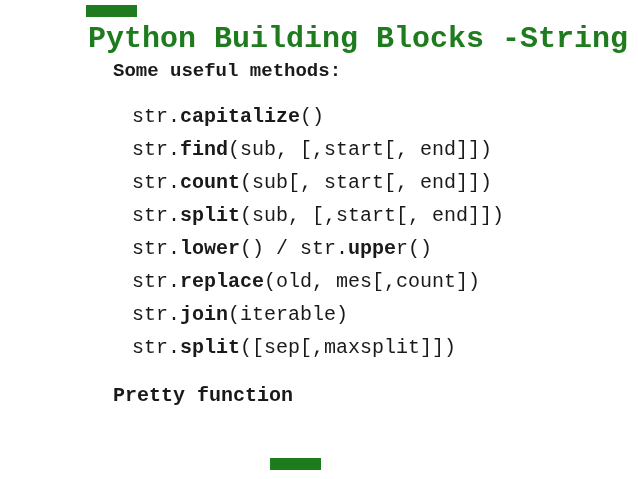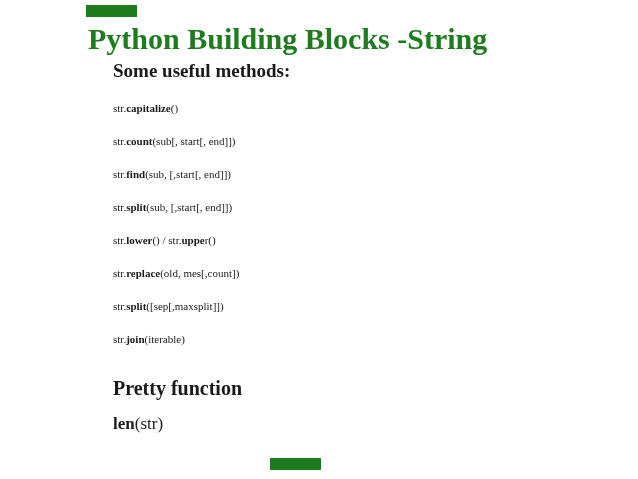--- a/index.html
+++ b/index.html
@@ -6,21 +6,21 @@
     margin: 0;
     padding: 0;
     background: #ffffff;
   }
   #slide {
     position: relative;
     width: 638px;
     height: 479px;
     background: #ffffff;
     overflow: hidden;
-    font-family: Liberation Serif, serif;
+    font-family: Liberation Mono, monospace;
     color: #1a1a1a;
   }
   .accent-bar {
     position: absolute;
     background: var(--accent, #1E7B1E);
   }
   #bar-top {
     left: 86px;
     top: 5px;
     width: 51px;
@@ -45,27 +45,28 @@
   }
   .content {
     position: absolute;
     left: 113px;
     top: 56px;
   }
   .subtitle {
     font-size: 19px;
     font-weight: bold;
     line-height: 30px;
-    margin-bottom: 6px;
+    margin-bottom: 14px;
     white-space: nowrap;
   }
   .method-line {
-    font-size: 11px;
+    font-size: 20px;
     line-height: 33px;
     white-space: nowrap;
+    margin-left: 19px;
   }
   .method-line .b {
     font-weight: bold;
   }
   .section-heading {
     font-size: 20px;
     font-weight: bold;
     line-height: 36px;
     margin-top: 14px;
     white-space: nowrap;
@@ -85,30 +86,27 @@
 <div id="slide">
   <div id="bar-top" class="accent-bar"></div>
 
   <div class="title">Python Building Blocks -String</div>
 
   <div class="content">
     <div class="subtitle">Some useful methods:</div>
 
     <div id="methods-list">
         <div class="method-line"><span>str.</span><span class="b">capitalize</span><span>()</span></div>
+        <div class="method-line"><span>str.</span><span class="b">find</span><span>(sub, [,start[, end]])</span></div>
         <div class="method-line"><span>str.</span><span class="b">count</span><span>(sub[, start[, end]])</span></div>
-        <div class="method-line"><span>str.</span><span class="b">find</span><span>(sub, [,start[, end]])</span></div>
         <div class="method-line"><span>str.</span><span class="b">split</span><span>(sub, [,start[, end]])</span></div>
         <div class="method-line"><span>str.</span><span class="b">lower</span><span>() / str.</span><span class="b">uppe</span><span>r()</span></div>
         <div class="method-line"><span>str.</span><span class="b">replace</span><span>(old, mes[,count])</span></div>
+        <div class="method-line"><span>str.</span><span class="b">join</span><span>(iterable)</span></div>
         <div class="method-line"><span>str.</span><span class="b">split</span><span>([sep[,maxsplit]])</span></div>
-        <div class="method-line"><span>str.</span><span class="b">join</span><span>(iterable)</span></div>
       </div>
 
     <div class="section-heading">Pretty function</div>
 
-    <div id="functions-list">
-        <div class="function-line"><span class="b">len</span><span>(str)</span></div>
-      </div>
   </div>
 
   <div id="bar-bottom" class="accent-bar"></div>
 </div>
 
 </body></html>

